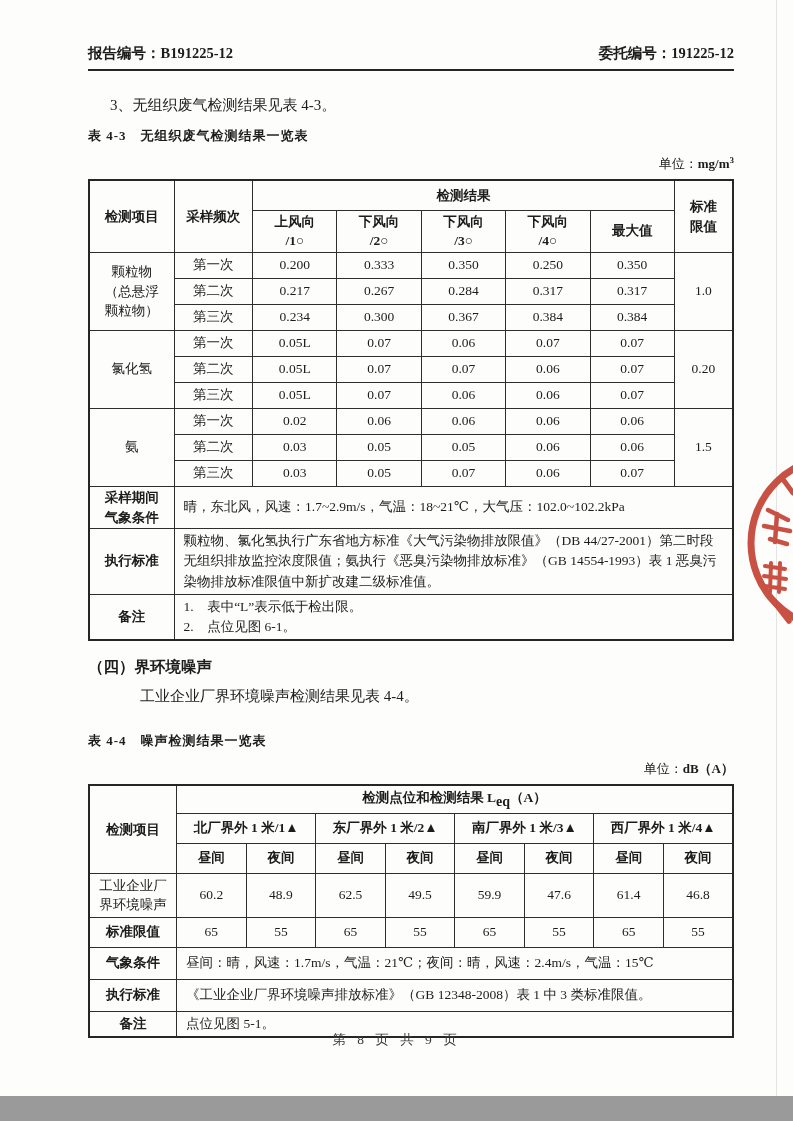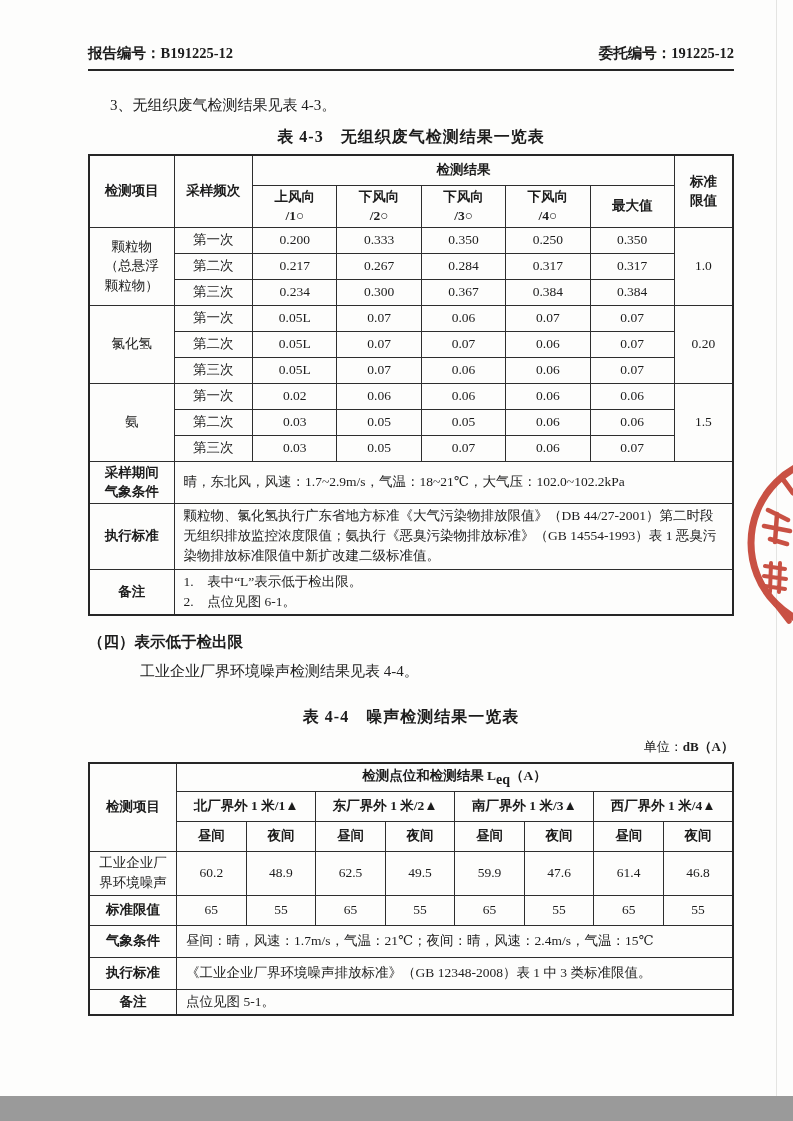--- a/index.html
+++ b/index.html
@@ -6,21 +6,21 @@
   body{background:#9a9a9a;font-family:"Liberation Serif","DejaVu Serif",serif;}
   .page{position:relative;width:793px;height:1096px;background:#fdfdfc;color:#1c1c1c;
         box-sizing:border-box;padding:44px 59px 0 88px;overflow:hidden;}
   .scan-line{position:absolute;top:0;bottom:0;right:16px;width:1px;background:#e4e4e2;}
 
   
   .doc-header{display:flex;justify-content:space-between;align-items:flex-end;
               font-size:14.5px;font-weight:bold;padding-bottom:6px;border-bottom:2px solid #262626;}
 
   .para{font-size:15px;margin:24px 0 0 22px;line-height:20px;}
-  .tbl-title{font-size:16px;font-weight:bold;text-align:center;margin-top:12px;letter-spacing:1px;}
+  .tbl-title{font-size:13px;font-weight:bold;margin-top:12px;letter-spacing:1px;}
   .unit-line{font-size:13px;text-align:right;margin-top:10px;}
   .unit-line b{font-family:"Liberation Serif",serif;}
 
   table{width:100%;border-collapse:collapse;table-layout:fixed;margin-top:6px;
         border:2px solid #262626;}
   th,td{border:1px solid #2e2e2e;font-size:13.5px;text-align:center;vertical-align:middle;
         padding:1px 4px;font-weight:normal;box-sizing:border-box;}
   th{font-weight:bold;}
   td.lbl{font-weight:bold;}
   td.txt{text-align:left;padding:2px 9px;line-height:1.5;}
@@ -55,20 +55,21 @@
 
   <div class="doc-header">
     <span>报告编号：B191225-12</span>
     <span>委托编号：191225-12</span>
   </div>
 
   <div class="para">3、无组织废气检测结果见表 4-3。</div>
 
   <div class="tbl-title">表 4-3　无组织废气检测结果一览表</div>
 
+  <div class="unit-line"><span>单位：</span><b><span>mg/m</span><sup class="u3">3</sup></b></div>
 
   <table class="t43">
     <colgroup>
       <col class="c-item">
         <col class="c-freq">
       <col class="c-v">
         <col class="c-v">
         <col class="c-v">
         <col class="c-v">
         <col class="c-v">
@@ -187,21 +188,21 @@
       <td colspan="7" class="txt">颗粒物、氯化氢执行广东省地方标准《大气污染物排放限值》（DB 44/27-2001）第二时段无组织排放监控浓度限值；氨执行《恶臭污染物排放标准》（GB 14554-1993）表 1 恶臭污染物排放标准限值中新扩改建二级标准值。</td>
     </tr>
     <tr class="rn">
       <td class="lbl">备注</td>
       <td colspan="7" class="txt ml">1. 表中“L”表示低于检出限。
 2. 点位见图 6-1。</td>
     </tr>
   </tbody>
     </table>
 
-  <div class="sec-head">（四）表示低于检出限</div>
+  <div class="sec-head">（四）界环境噪声</div>
   <div class="para2">工业企业厂界环境噪声检测结果见表 4-4。</div>
 
   <div class="tbl-title" style="margin-top:26px;">表 4-4　噪声检测结果一览表</div>
 
   <div class="unit-line"><span>单位：</span><b>dB（A）</b></div>
 
   <table class="t44">
     <colgroup>
       <col class="c-item">
       <col class="c-v">
@@ -265,20 +266,21 @@
       <td class="lbl">执行标准</td>
       <td colspan="8" class="txt">《工业企业厂界环境噪声排放标准》（GB 12348-2008）表 1 中 3 类标准限值。</td>
     </tr>
     <tr class="rn">
       <td class="lbl">备注</td>
       <td colspan="8" class="txt">点位见图 5-1。</td>
     </tr>
   </tbody>
     </table>
 
+  <div class="footer">第 8 页 共 9 页</div>
 
   <svg class="seal" viewBox="0 0 58 190" xmlns="http://www.w3.org/2000/svg">
     <g stroke="#c23a2b" fill="none" stroke-linecap="round" opacity="0.88">
       <circle cx="102" cy="95" r="86" stroke-width="7"></circle>
       <path d="M47 30 L58 45" stroke-width="5"></path>
       <path d="M33 62 L53 72 M29 78 L55 83 M35 91 L52 96 M42 66 L40 94" stroke-width="4.5"></path>
       <path d="M30 118 L50 121 M29 128 L51 131 M30 138 L50 141 M36 115 L35 144 M45 115 L44 144" stroke-width="4"></path>
       <path d="M40 155 L54 173" stroke-width="5.5"></path>
     </g>
   </svg>

